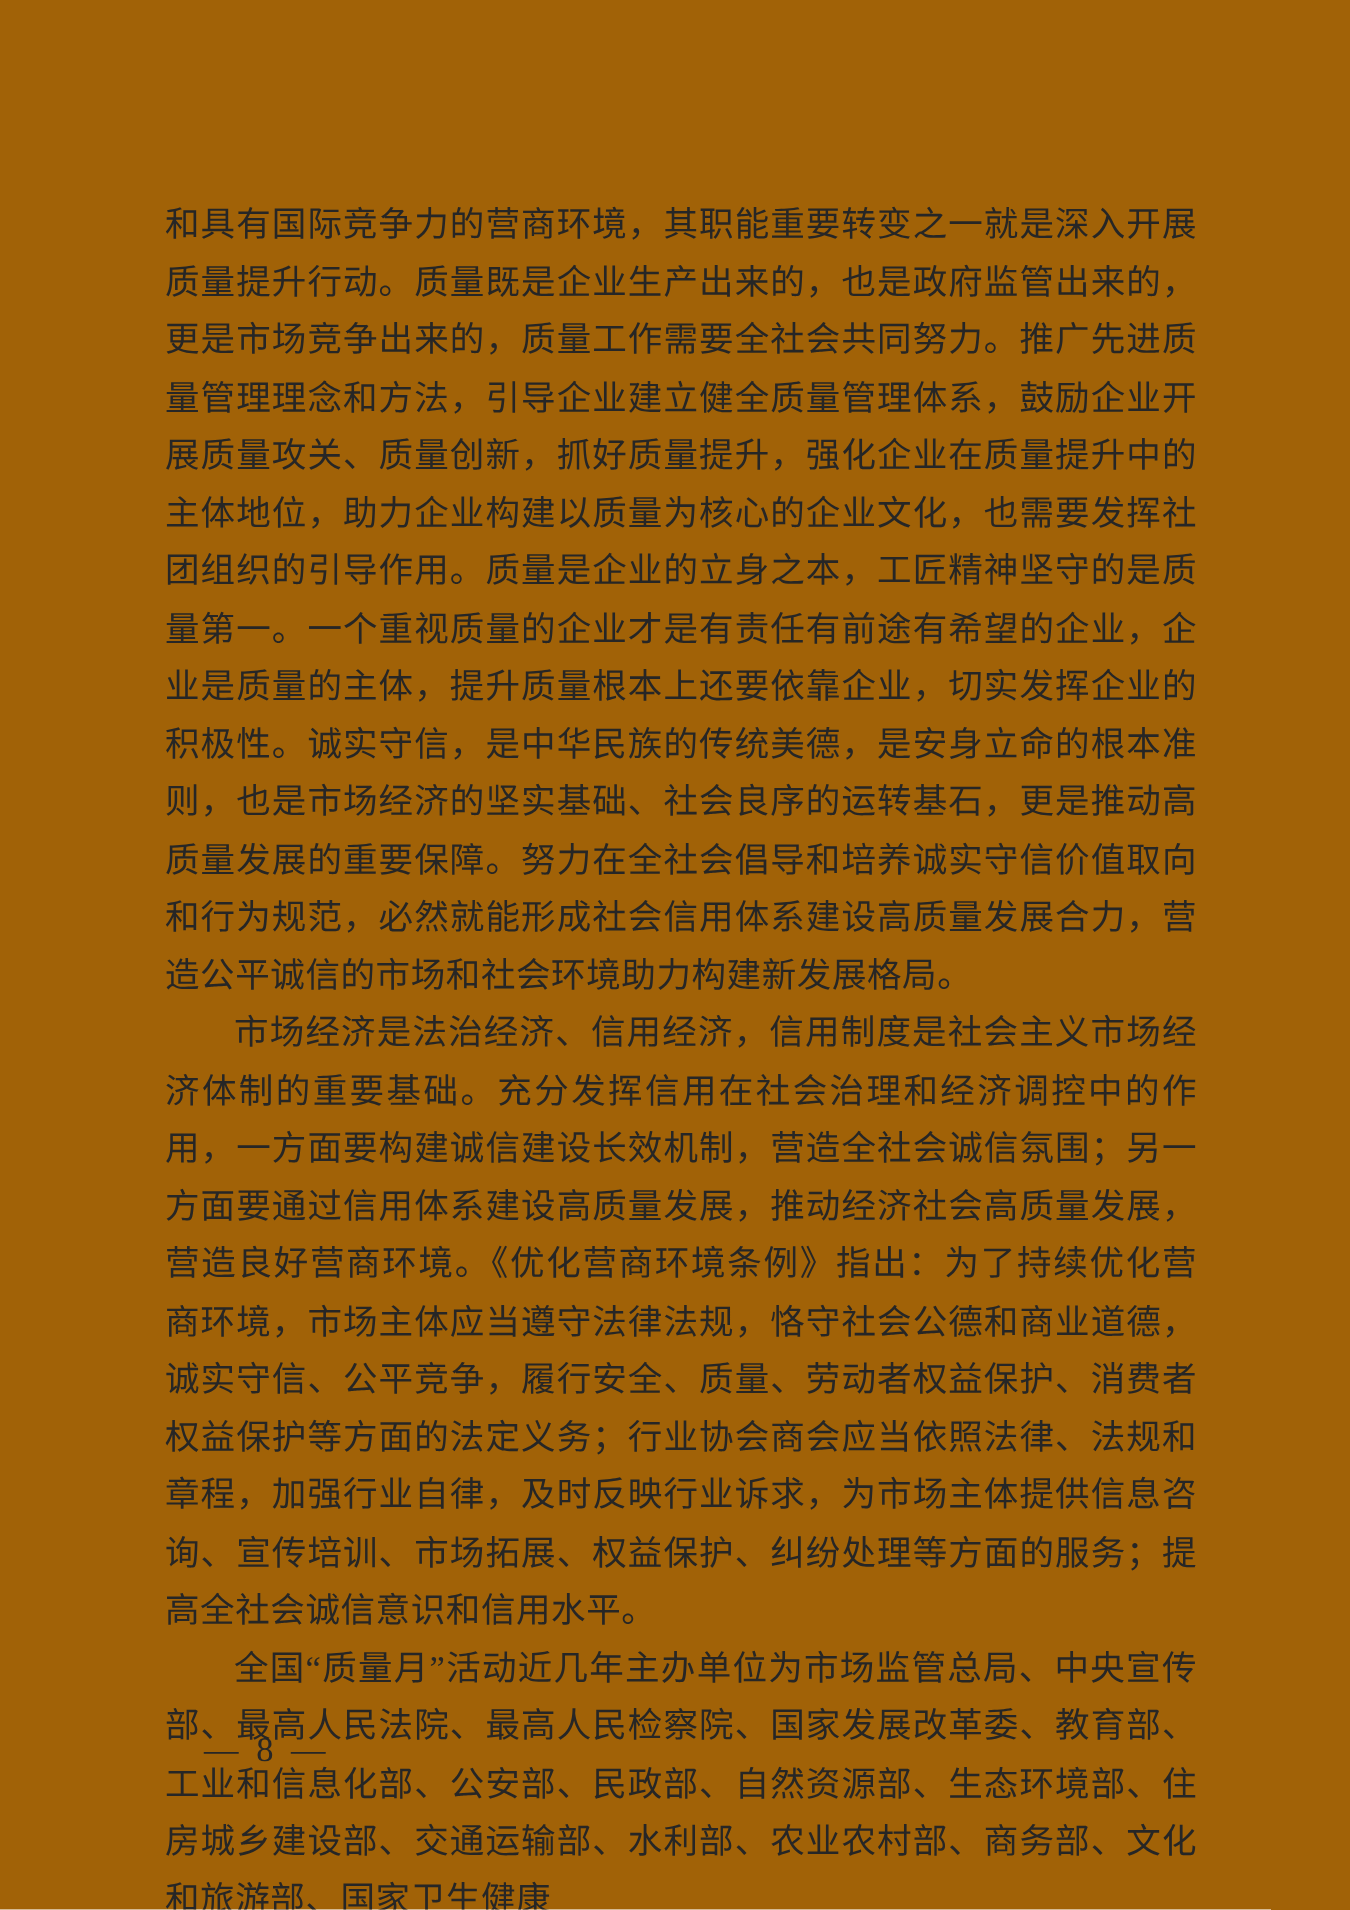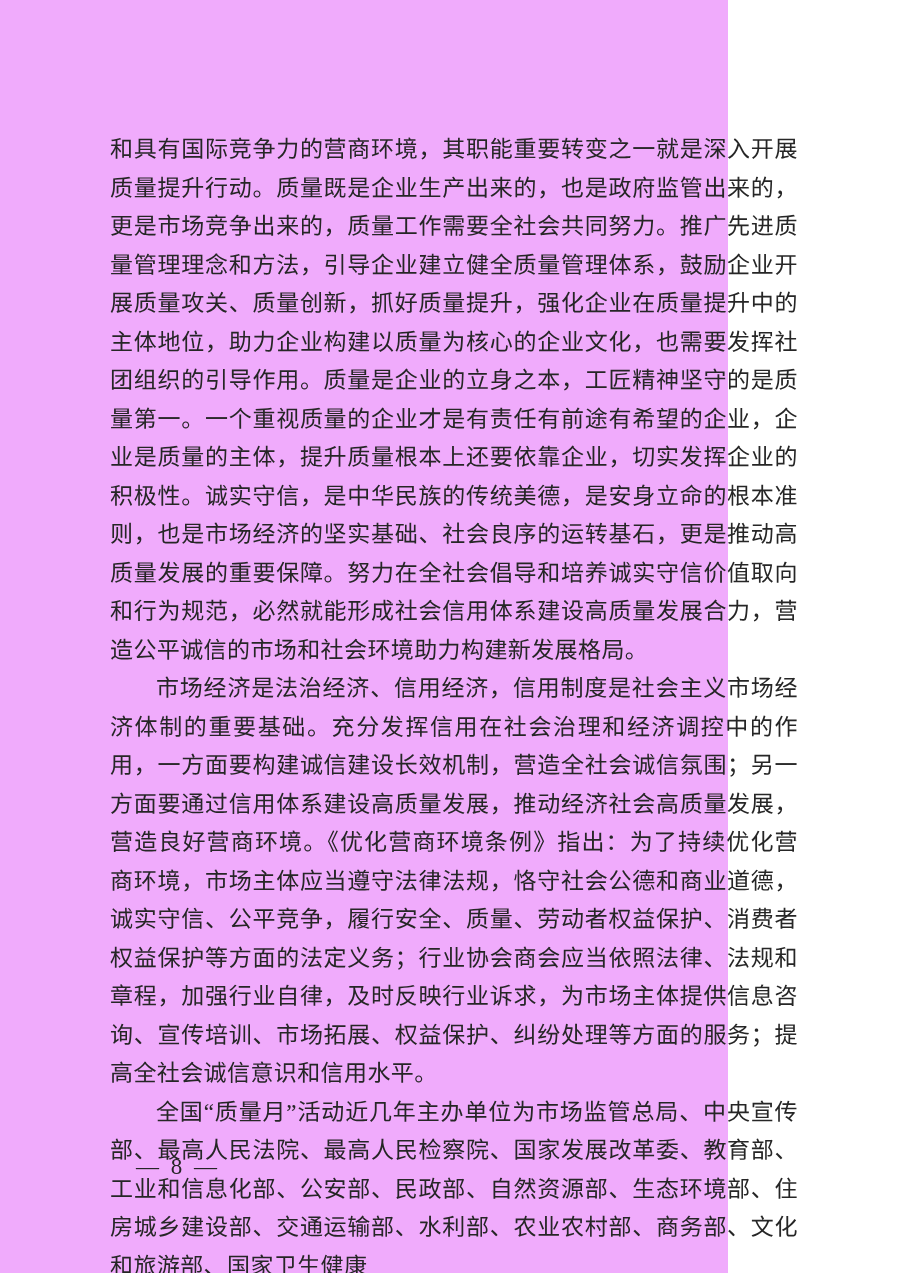--- a/index.html
+++ b/index.html
@@ -9,23 +9,23 @@
     }
     body {
       width: 900px;
       height: 1273px;
       font-family: "Liberation Serif", "DejaVu Serif", serif;
       color: #262626;
       overflow: hidden;
     }
     .page {
       position: relative;
-      width: 728px;
+      width: 900px;
       height: 1273px;
-      background: #f0abfc;
+      background: #a16207;
     }
     .text-block {
       position: absolute;
       left: 110px;
       top: 131px;
       width: 688px;
       font-size: 23px;
       line-height: 38.5px;
       text-align: justify;
       text-justify: inter-ideograph;

